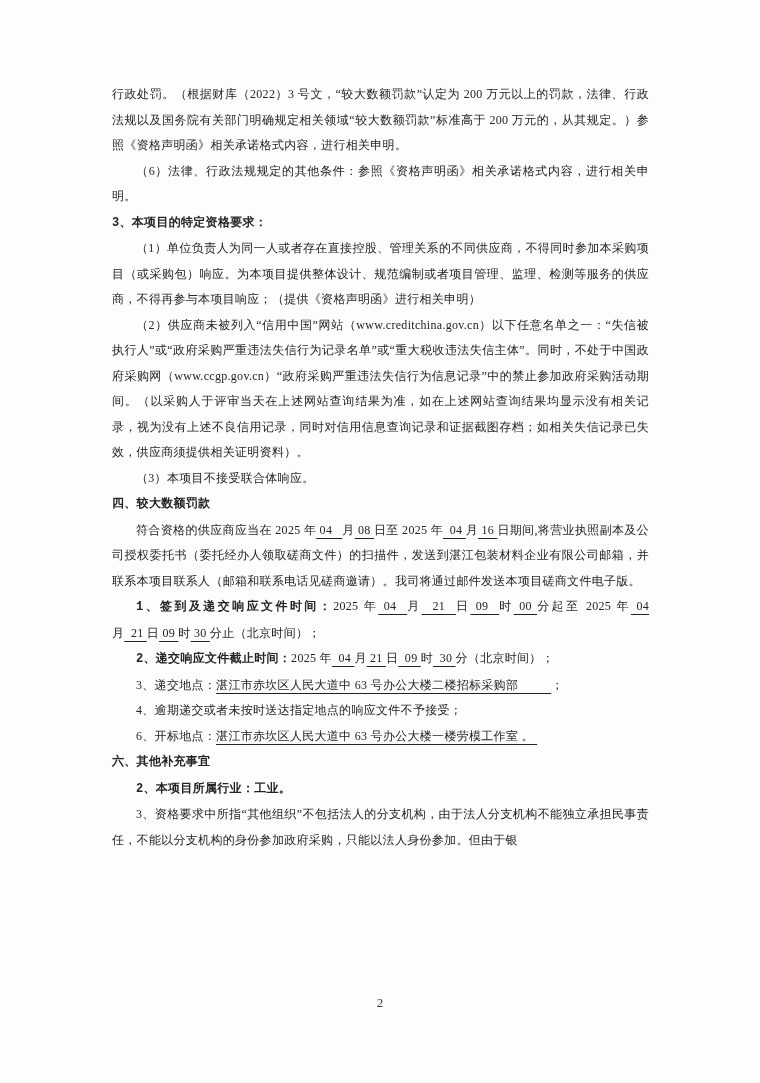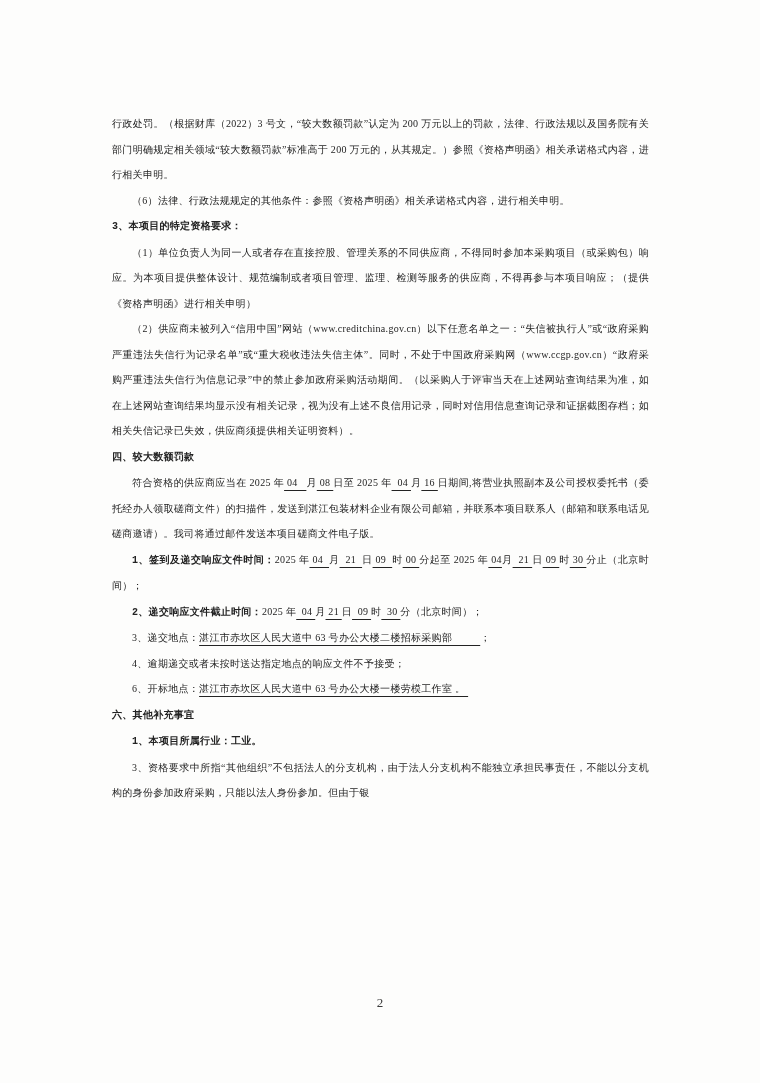--- a/index.html
+++ b/index.html
@@ -15,25 +15,24 @@
     background: #fdfdfc;
     overflow: hidden;
     font-family: "Liberation Serif", "DejaVu Serif", serif;
     color: #232323;
   }
   .content {
     position: absolute;
     left: 112px;
     top: 82px;
     width: 537px;
-    font-size: 10px;
+    font-size: 12px;
     line-height: 25.5px;
     letter-spacing: 0.3px;
     text-align: justify;
-    margin-top: 29px;
   }
   p.para {
     margin: 0;
     padding: 0;
   }
   p.indent { text-indent: 2em; }
   .bold { font-weight: bold; font-family: Liberation Mono, monospace; }
   .underline {
     text-decoration: underline;
     text-underline-offset: 4px;
@@ -53,25 +52,26 @@
 </head>
 <body>
 
 <div class="page">
   <div class="content">
       <p class="para"><span>行政处罚。（根据财库（2022）3 号文，“较大数额罚款”认定为 200 万元以上的罚款，法律、行政法规以及国务院有关部门明确规定相关领域“较大数额罚款”标准高于 200 万元的，从其规定。）参照《资格声明函》相关承诺格式内容，进行相关申明。</span></p>
       <p class="para indent"><span>（6）法律、行政法规规定的其他条件：参照《资格声明函》相关承诺格式内容，进行相关申明。</span></p>
       <p class="para"><span class="bold">3、本项目的特定资格要求：</span></p>
       <p class="para indent"><span>（1）单位负责人为同一人或者存在直接控股、管理关系的不同供应商，不得同时参加本采购项目（或采购包）响应。为本项目提供整体设计、规范编制或者项目管理、监理、检测等服务的供应商，不得再参与本项目响应；（提供《资格声明函》进行相关申明）</span></p>
       <p class="para indent"><span>（2）供应商未被列入“信用中国”网站（www.creditchina.gov.cn）以下任意名单之一：“失信被执行人”或“政府采购严重违法失信行为记录名单”或“重大税收违法失信主体”。同时，不处于中国政府采购网（www.ccgp.gov.cn）“政府采购严重违法失信行为信息记录”中的禁止参加政府采购活动期间。（以采购人于评审当天在上述网站查询结果为准，如在上述网站查询结果均显示没有相关记录，视为没有上述不良信用记录，同时对信用信息查询记录和证据截图存档；如相关失信记录已失效，供应商须提供相关证明资料）。</span></p>
+      <p class="para indent"><span>（3）本项目不接受联合体响应。</span></p>
       <p class="para"><span class="bold">四、较大数额罚款</span></p>
       <p class="para indent"><span>符合资格的供应商应当在 2025 年</span><span class="underline">&nbsp;04&nbsp;&nbsp;&nbsp;</span><span>月</span><span class="underline">&nbsp;08&nbsp;</span><span>日至 2025 年</span><span class="underline">&nbsp;&nbsp;04&nbsp;</span><span>月</span><span class="underline">&nbsp;16&nbsp;</span><span>日期间,将营业执照副本及公司授权委托书（委托经办人领取磋商文件）的扫描件，发送到湛江包装材料企业有限公司邮箱，并联系本项目联系人（邮箱和联系电话见磋商邀请）。我司将通过邮件发送本项目磋商文件电子版。</span></p>
       <p class="para indent"><span class="bold">1、签到及递交响应文件时间：</span><span>2025 年</span><span class="underline">&nbsp;04&nbsp;&nbsp;</span><span>月</span><span class="underline">&nbsp;&nbsp;21&nbsp;&nbsp;</span><span>日</span><span class="underline">&nbsp;09&nbsp;&nbsp;</span><span>时</span><span class="underline">&nbsp;00&nbsp;</span><span>分起至 2025 年</span><span class="underline">&nbsp;04</span><span>月</span><span class="underline">&nbsp;&nbsp;21&nbsp;</span><span>日</span><span class="underline">&nbsp;09&nbsp;</span><span>时</span><span class="underline">&nbsp;30&nbsp;</span><span>分止（北京时间）；</span></p>
       <p class="para indent"><span class="bold">2、递交响应文件截止时间：</span><span>2025 年</span><span class="underline">&nbsp;&nbsp;04&nbsp;</span><span>月</span><span class="underline">&nbsp;21&nbsp;</span><span>日</span><span class="underline">&nbsp;&nbsp;09&nbsp;</span><span>时</span><span class="underline">&nbsp;&nbsp;30&nbsp;</span><span>分（北京时间）；</span></p>
       <p class="para indent"><span>3、递交地点：</span><span class="underline">湛江市赤坎区人民大道中 63 号办公大楼二楼招标采购部&nbsp;&nbsp;&nbsp;&nbsp;&nbsp;&nbsp;&nbsp;&nbsp;&nbsp;&nbsp;</span><span>；</span></p>
       <p class="para indent"><span>4、逾期递交或者未按时送达指定地点的响应文件不予接受；</span></p>
       <p class="para indent"><span>6、开标地点：</span><span class="underline">湛江市赤坎区人民大道中 63 号办公大楼一楼劳模工作室&nbsp;。&nbsp;</span></p>
       <p class="para"><span class="bold">六、其他补充事宜</span></p>
-      <p class="para indent"><span class="bold">1、本项目所属行业：工业。</span></p>
+      <p class="para indent"><span class="bold">2、本项目所属行业：工业。</span></p>
       <p class="para indent"><span>3、资格要求中所指“其他组织”不包括法人的分支机构，由于法人分支机构不能独立承担民事责任，不能以分支机构的身份参加政府采购，只能以法人身份参加。但由于银</span></p>
     </div>
   <div class="page-number">2</div>
 </div>
 
 </body></html>

